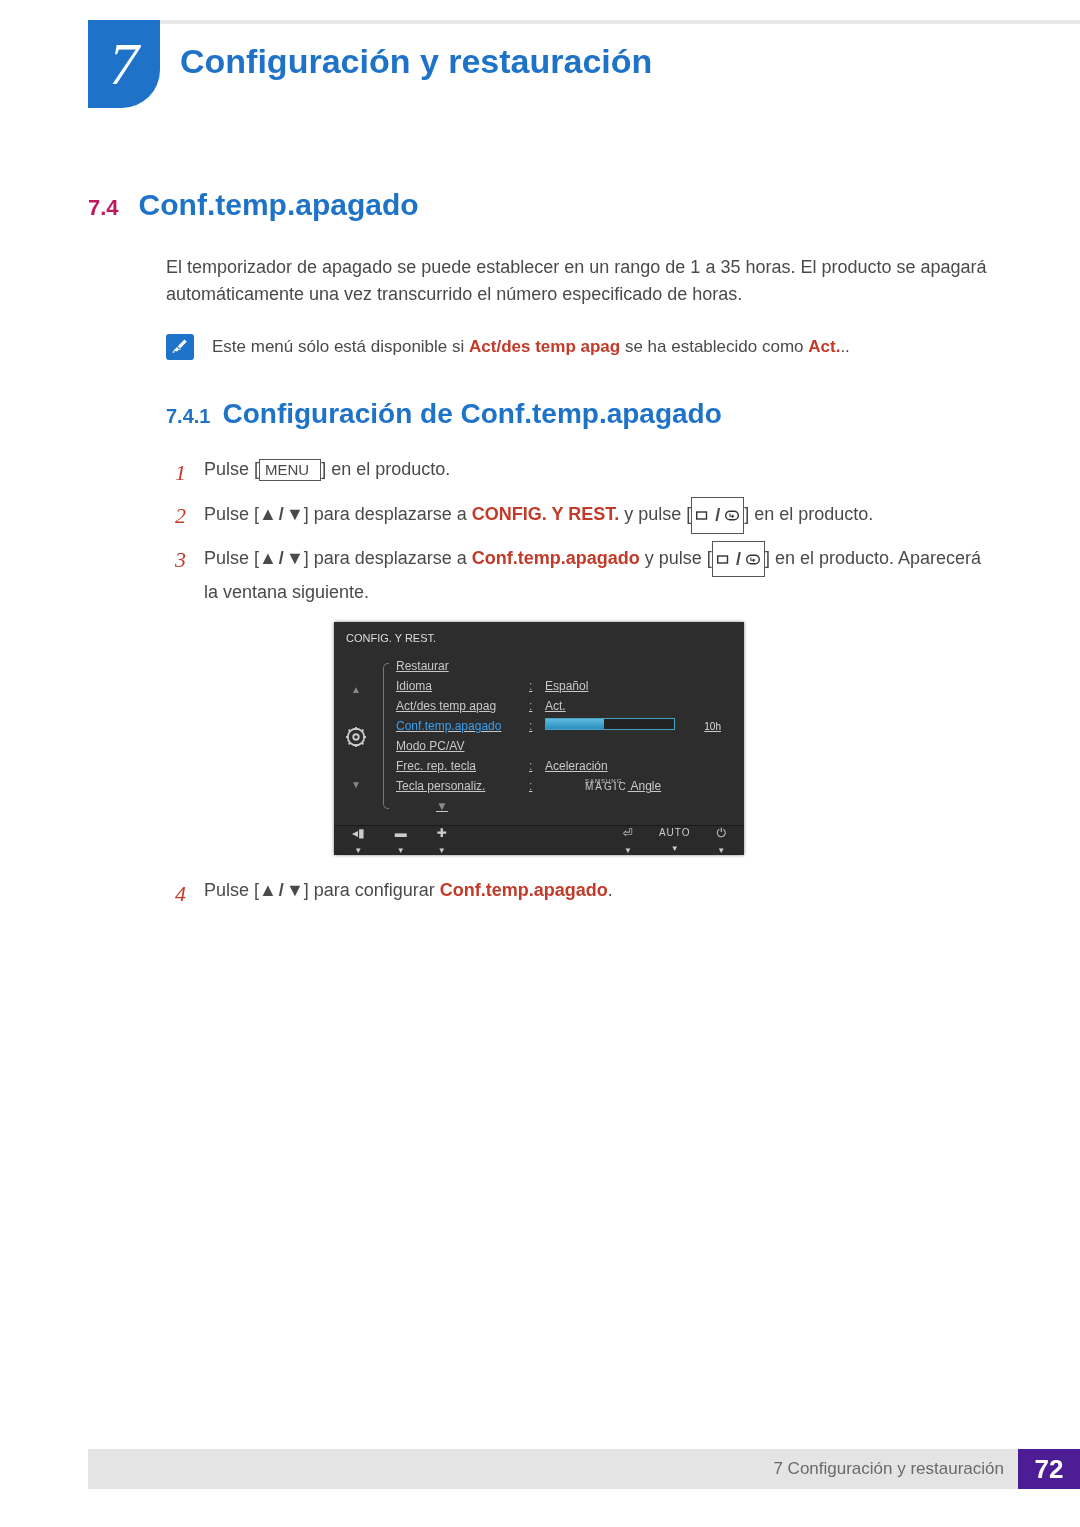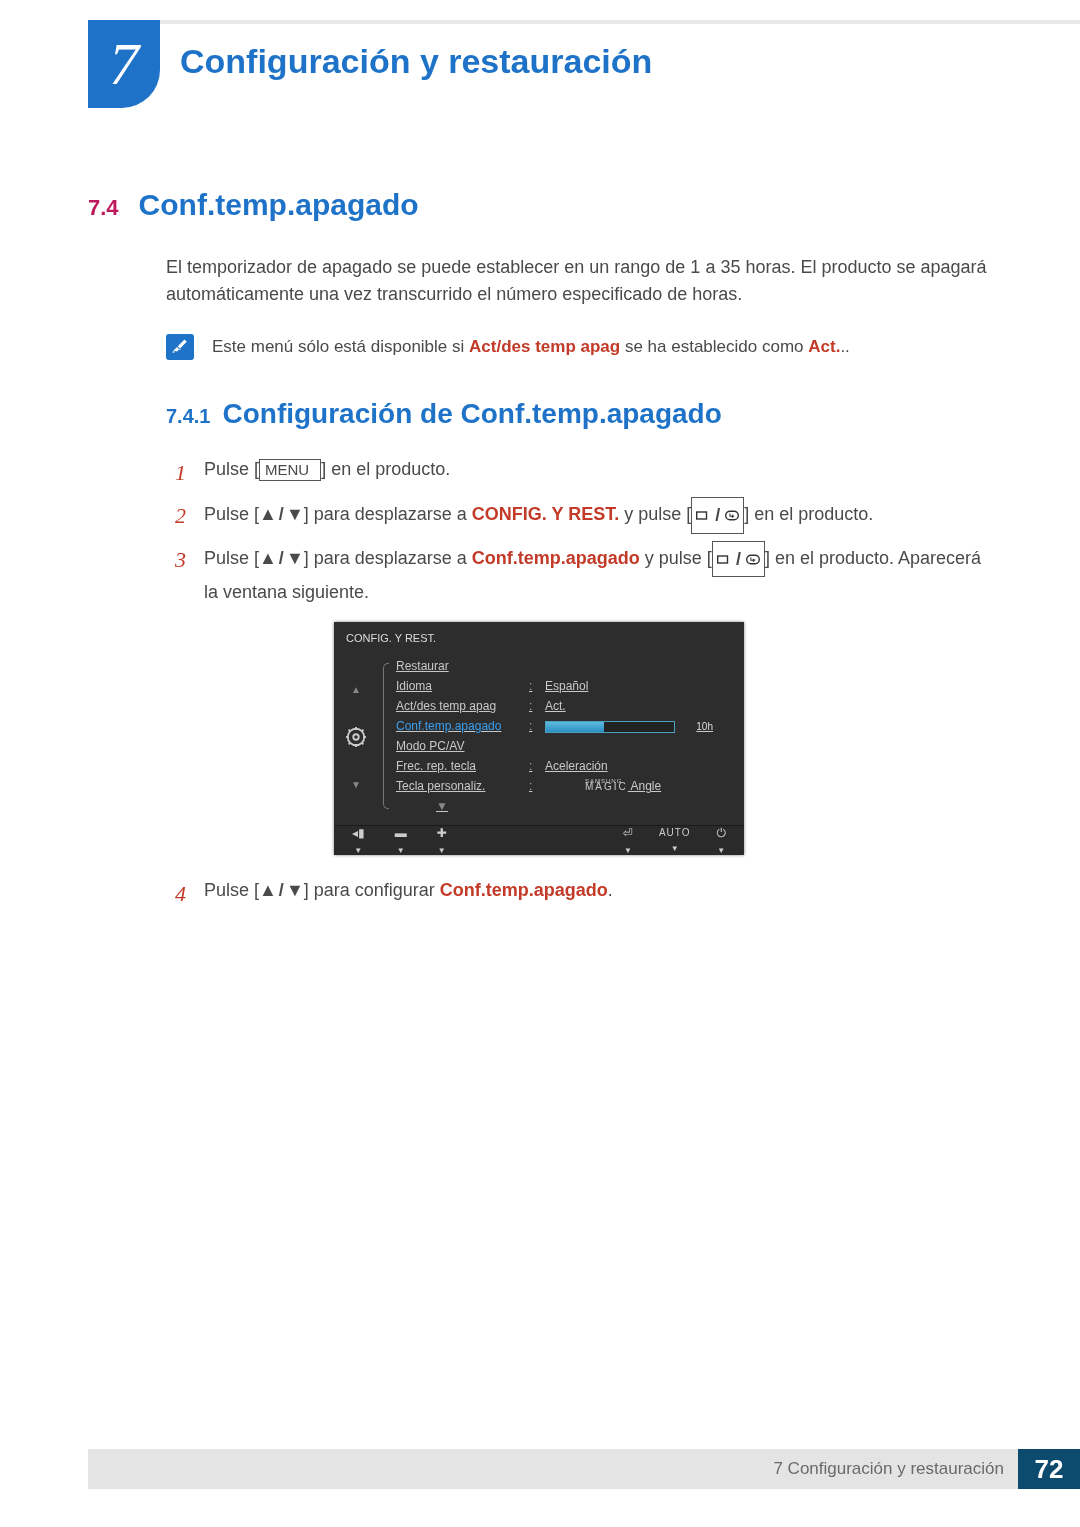--- a/index.html
+++ b/index.html
@@ -68,21 +68,21 @@
     content: ""; position: absolute; top: 6px; bottom: 8px; left: 5px;
     border-left: 1px solid #777; border-top: 1px solid #777; border-bottom: 1px solid #777;
     width: 5px; border-radius: 5px 0 0 5px;
   }
   .osd-rows { flex: 1; }
   .osd-row { display: flex; align-items: center; height: 20px; gap: 8px; text-decoration: underline;}
   .osd-label { flex: 0 0 125px; }
   .osd-colon { flex: 0 0 8px; color: #aaa;}
   .osd-val { flex: 1; }
   .osd-row.highlight .osd-label { color: #3a9ff0; }
-  .slider-row .osd-val { display:flex; align-items:center; gap:10px; }
+  .slider-row .osd-val { display:flex; gap:18px; }
   .slider {
     flex: 0 0 130px; height: 12px; border: 1px solid #4aa0c0; position: relative; background: #222;
   }
   .slider-fill { position: absolute; top: 0; bottom: 0; left: 0; width: 45%; background: linear-gradient(#5fbadf,#2a8fc0); }
   .slider-val { font-size: 10px; color: #ddd; min-width:28px; text-align:right; }
   .magic { font-size: 10px; letter-spacing: 2px; line-height: 0.8; display:inline-block;margin-left:40px;}
   .magic small { font-size: 6px; letter-spacing: 1px; display:block;}
   .osd-bottom { height: 30px; background: #2a2a2a; display:flex; align-items:center; justify-content:space-between; padding: 0 18px; border-top: 1px solid #1b1b1b;}
   .osd-bottom-left { display:flex; gap: 30px; align-items:center;}
   .osd-bottom-right { display:flex; gap: 26px; align-items:center;}
@@ -90,21 +90,21 @@
   .osd-btn-group .tri { font-size: 8px; }
   .osd-bi { font-size:12px;}
   .osd-auto { font-size: 10px; letter-spacing: 1px;}
 
   
   .footer {
     position: absolute; left: 88px; right: 0; bottom: 38px; height: 40px;
     background: #e4e4e4; display: flex; align-items: center; justify-content: flex-end;
   }
   .footer-text { font-size: 17px; color: #6a6a6a; padding-right: 14px; }
-  .footer-page { width: 62px; height: 40px; background: #0c4a6e; color: #fff; font-size: 26px; font-weight: bold; display:flex; align-items:center; justify-content:center;}
+  .footer-page { width: 62px; height: 40px; background: #4c1d95; color: #fff; font-size: 26px; font-weight: bold; display:flex; align-items:center; justify-content:center;}
 </style>
 </head>
 <body>
 
 <div class="page-wrap">
   <div class="hdr-accent"></div>
   <div class="hdr-band"></div>
   <div class="chapter-badge">
     <span>7</span>
   </div>

